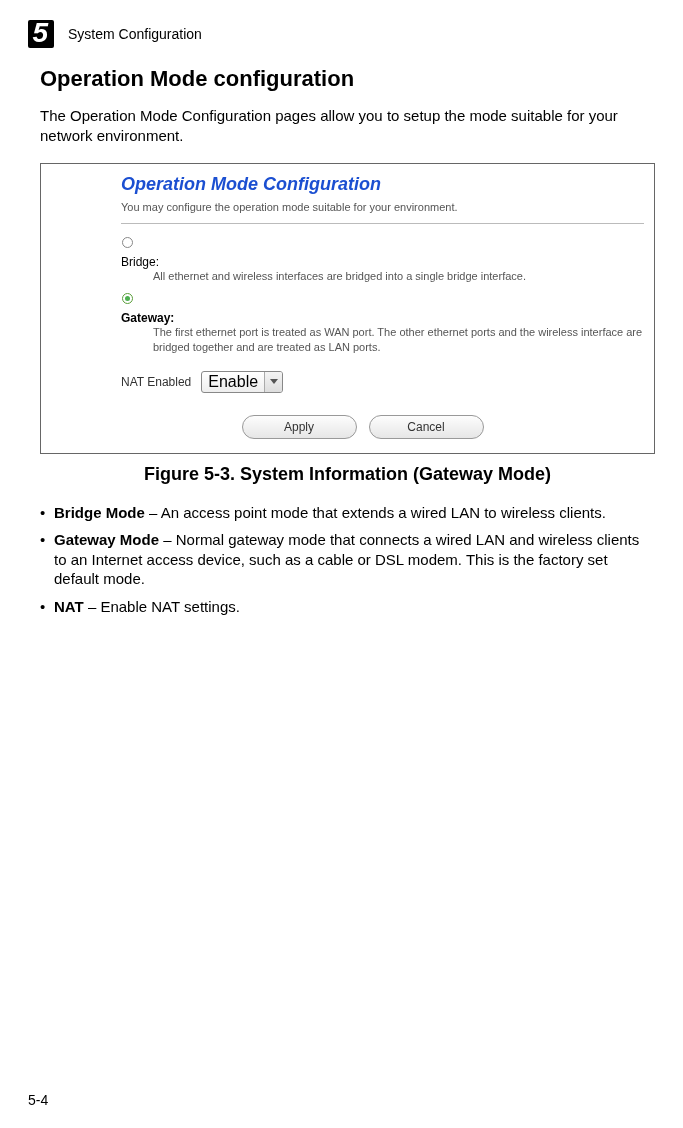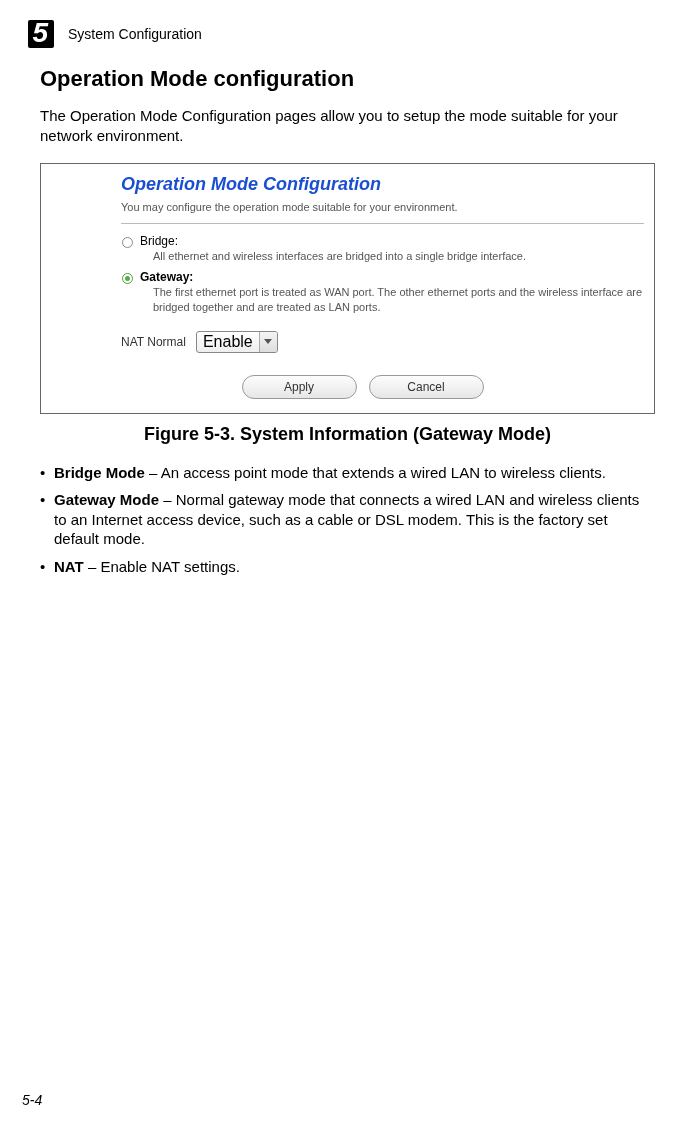--- a/index.html
+++ b/index.html
@@ -78,20 +78,21 @@
       border-top: 1px solid #bbb;
       margin: 4px 0 10px 0;
     }
     .radio-row {
       display: flex;
       align-items: flex-start;
       gap: 6px;
       font-size: 12px;
       color: #333;
       margin-top: 6px;
+      flex-direction: column;
     }
     .radio-svg { flex-shrink: 0; margin-top: 2px; }
     .radio-label { color: #000; font-size: 12px; }
     .radio-desc {
       font-size: 11px;
       color: #555;
       margin-left: 32px;
       line-height: 1.35;
       margin-top: 0px;
       margin-bottom: 2px;
@@ -163,23 +164,22 @@
     }
     ul.defs li .bullet {
       width: 14px;
       flex-shrink: 0;
     }
     ul.defs li .def-body { flex: 1; }
     .term { font-weight: bold; }
     .page-number {
       position: absolute;
       bottom: 20px;
-      left: 22px;
+      left: 28px;
       font-size: 14px;
-      font-style: italic;
     }
   </style>
 </head>
 <body>
 
 <div class="header-row">
   <div class="chapter-badge">5</div>
   <div class="chapter-title">System Configuration</div>
 </div>
 
@@ -203,21 +203,21 @@
     <div class="radio-row">
       <svg class="radio-svg" width="13" height="13">
           <circle cx="6.5" cy="6.5" r="5" fill="#fff" stroke="#5a9e3a" stroke-width="1"></circle>
           <circle cx="6.5" cy="6.5" r="2.5" fill="#4caf50"></circle>
         </svg>
       <span class="radio-label" style="font-weight:bold">Gateway:</span>
     </div>
     <div class="radio-desc">The first ethernet port is treated as WAN port. The other ethernet ports and the wireless interface are bridged together and are treated as LAN ports.</div>
 
     <div class="nat-row">
-      <span class="nat-label">NAT Normal</span>
+      <span class="nat-label">NAT Enabled</span>
       <div class="select-box">
         <span class="select-text">Enable</span>
         <span class="select-arrow">
           <svg width="8" height="6">
               <polygon points="0,0 8,0 4,5" fill="#555"></polygon>
             </svg>
         </span>
       </div>
     </div>
 

